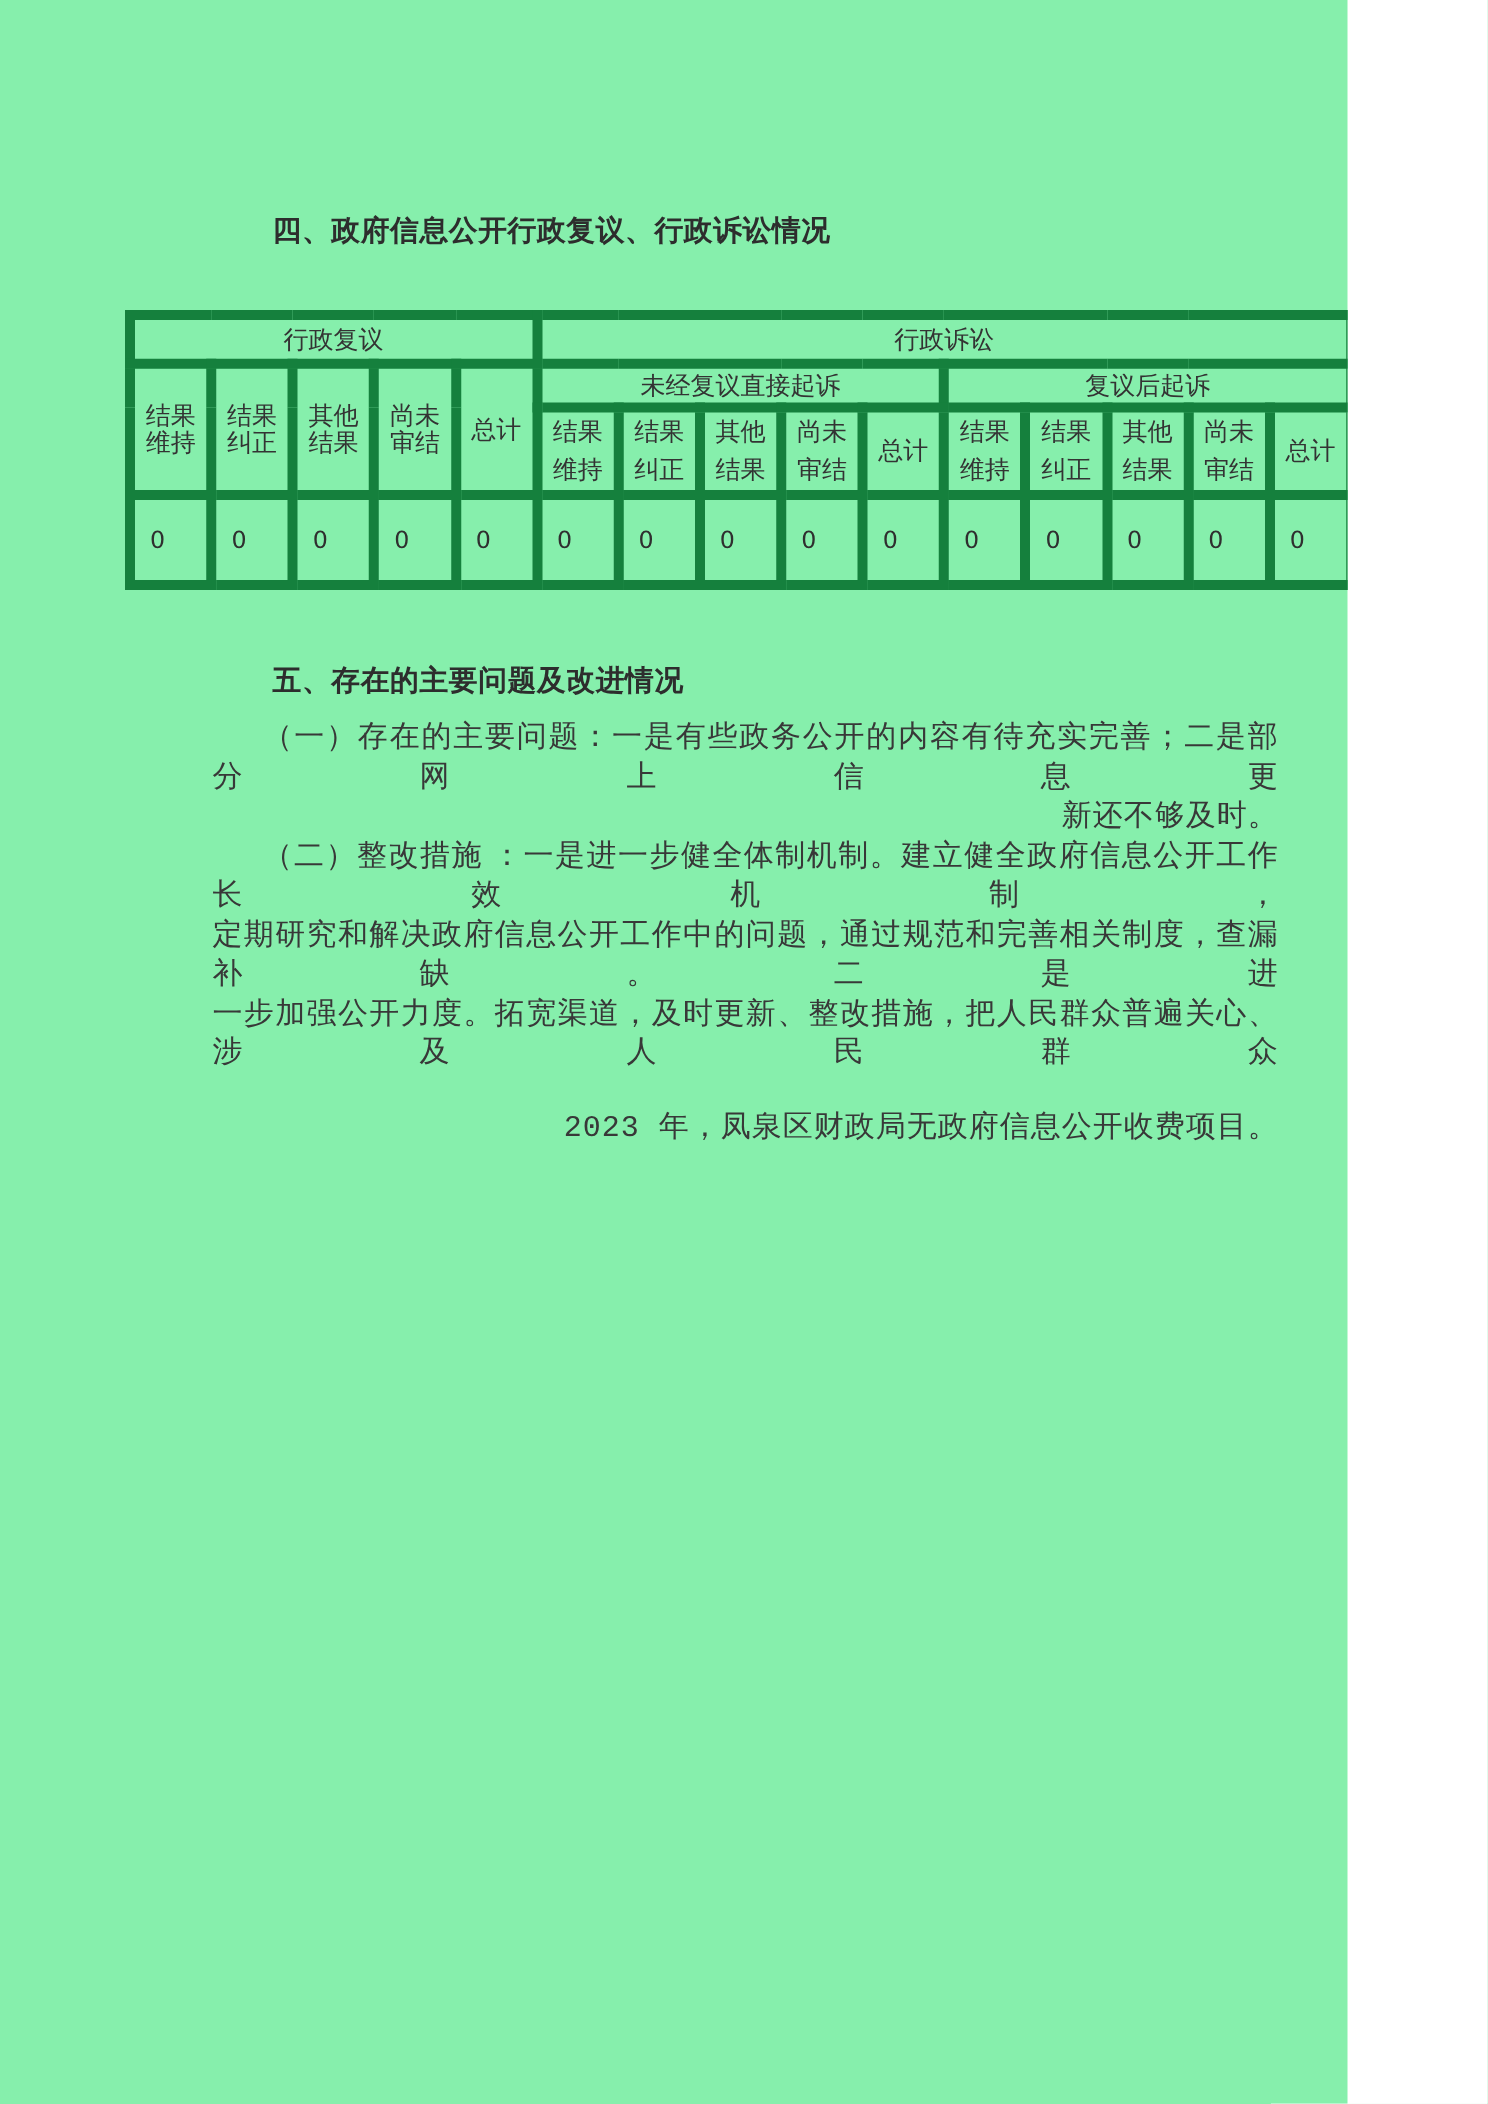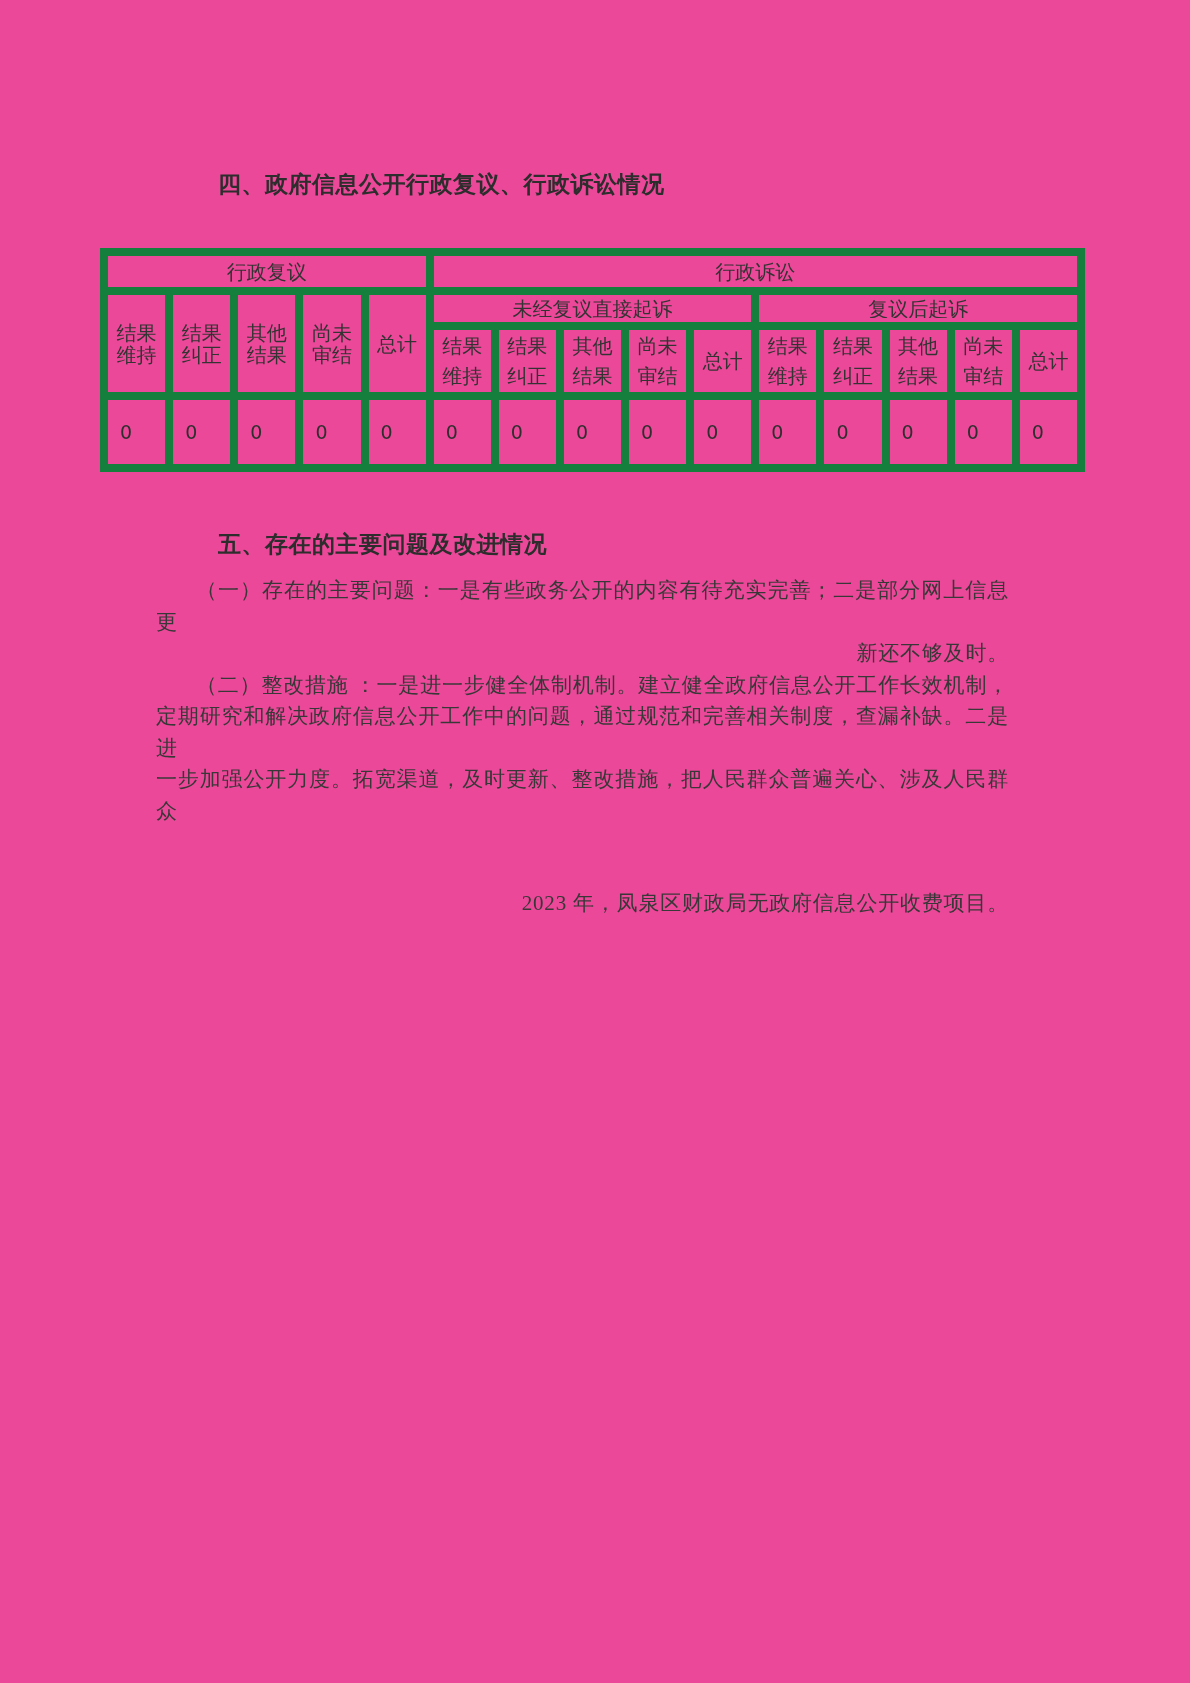--- a/index.html
+++ b/index.html
@@ -2,23 +2,23 @@
 <html><head>
 <meta charset="utf-8">
 <style>
   html, body {
     margin: 0;
     padding: 0;
     background: #ffffff;
   }
   #page {
     position: relative;
-    width: 1190px;
+    width: 1078px;
     height: 1683px;
-    background: #ec4899;
+    background: #86efac;
     overflow: hidden;
     font-family: "Liberation Serif", "DejaVu Serif", serif;
     color: #383838;
   }
   .heading {
     position: absolute;
     left: 170px;
     width: 900px;
     font-family: "Liberation Sans", "DejaVu Sans", sans-serif;
     font-weight: bold;
@@ -62,29 +62,29 @@
     text-align: left;
     padding-left: 12px;
     font-family: "DejaVu Sans", "Liberation Sans", sans-serif;
     font-size: 19px;
     color: #2f2f2f;
   }
 
   
   .bodyblock {
     position: absolute;
-    left: 156px;
+    left: 170px;
     width: 853px;
-    font-size: 21px;
+    font-size: 24px;
     line-height: 31.5px;
     letter-spacing: 0.8px;
     color: #383838;
   }
   #body-five { top: 575px; }
-  #body-six  { top: 888px; }
+  #body-six  { top: 888px; font-family: Liberation Mono, monospace; }
   .line { white-space: nowrap; text-align: right; }
   .line.indent { text-indent: 40px; }
   .line.fill {
     white-space: normal;
     text-align: justify;
     text-align-last: justify;
   }
 </style>
 </head>
 <body>

